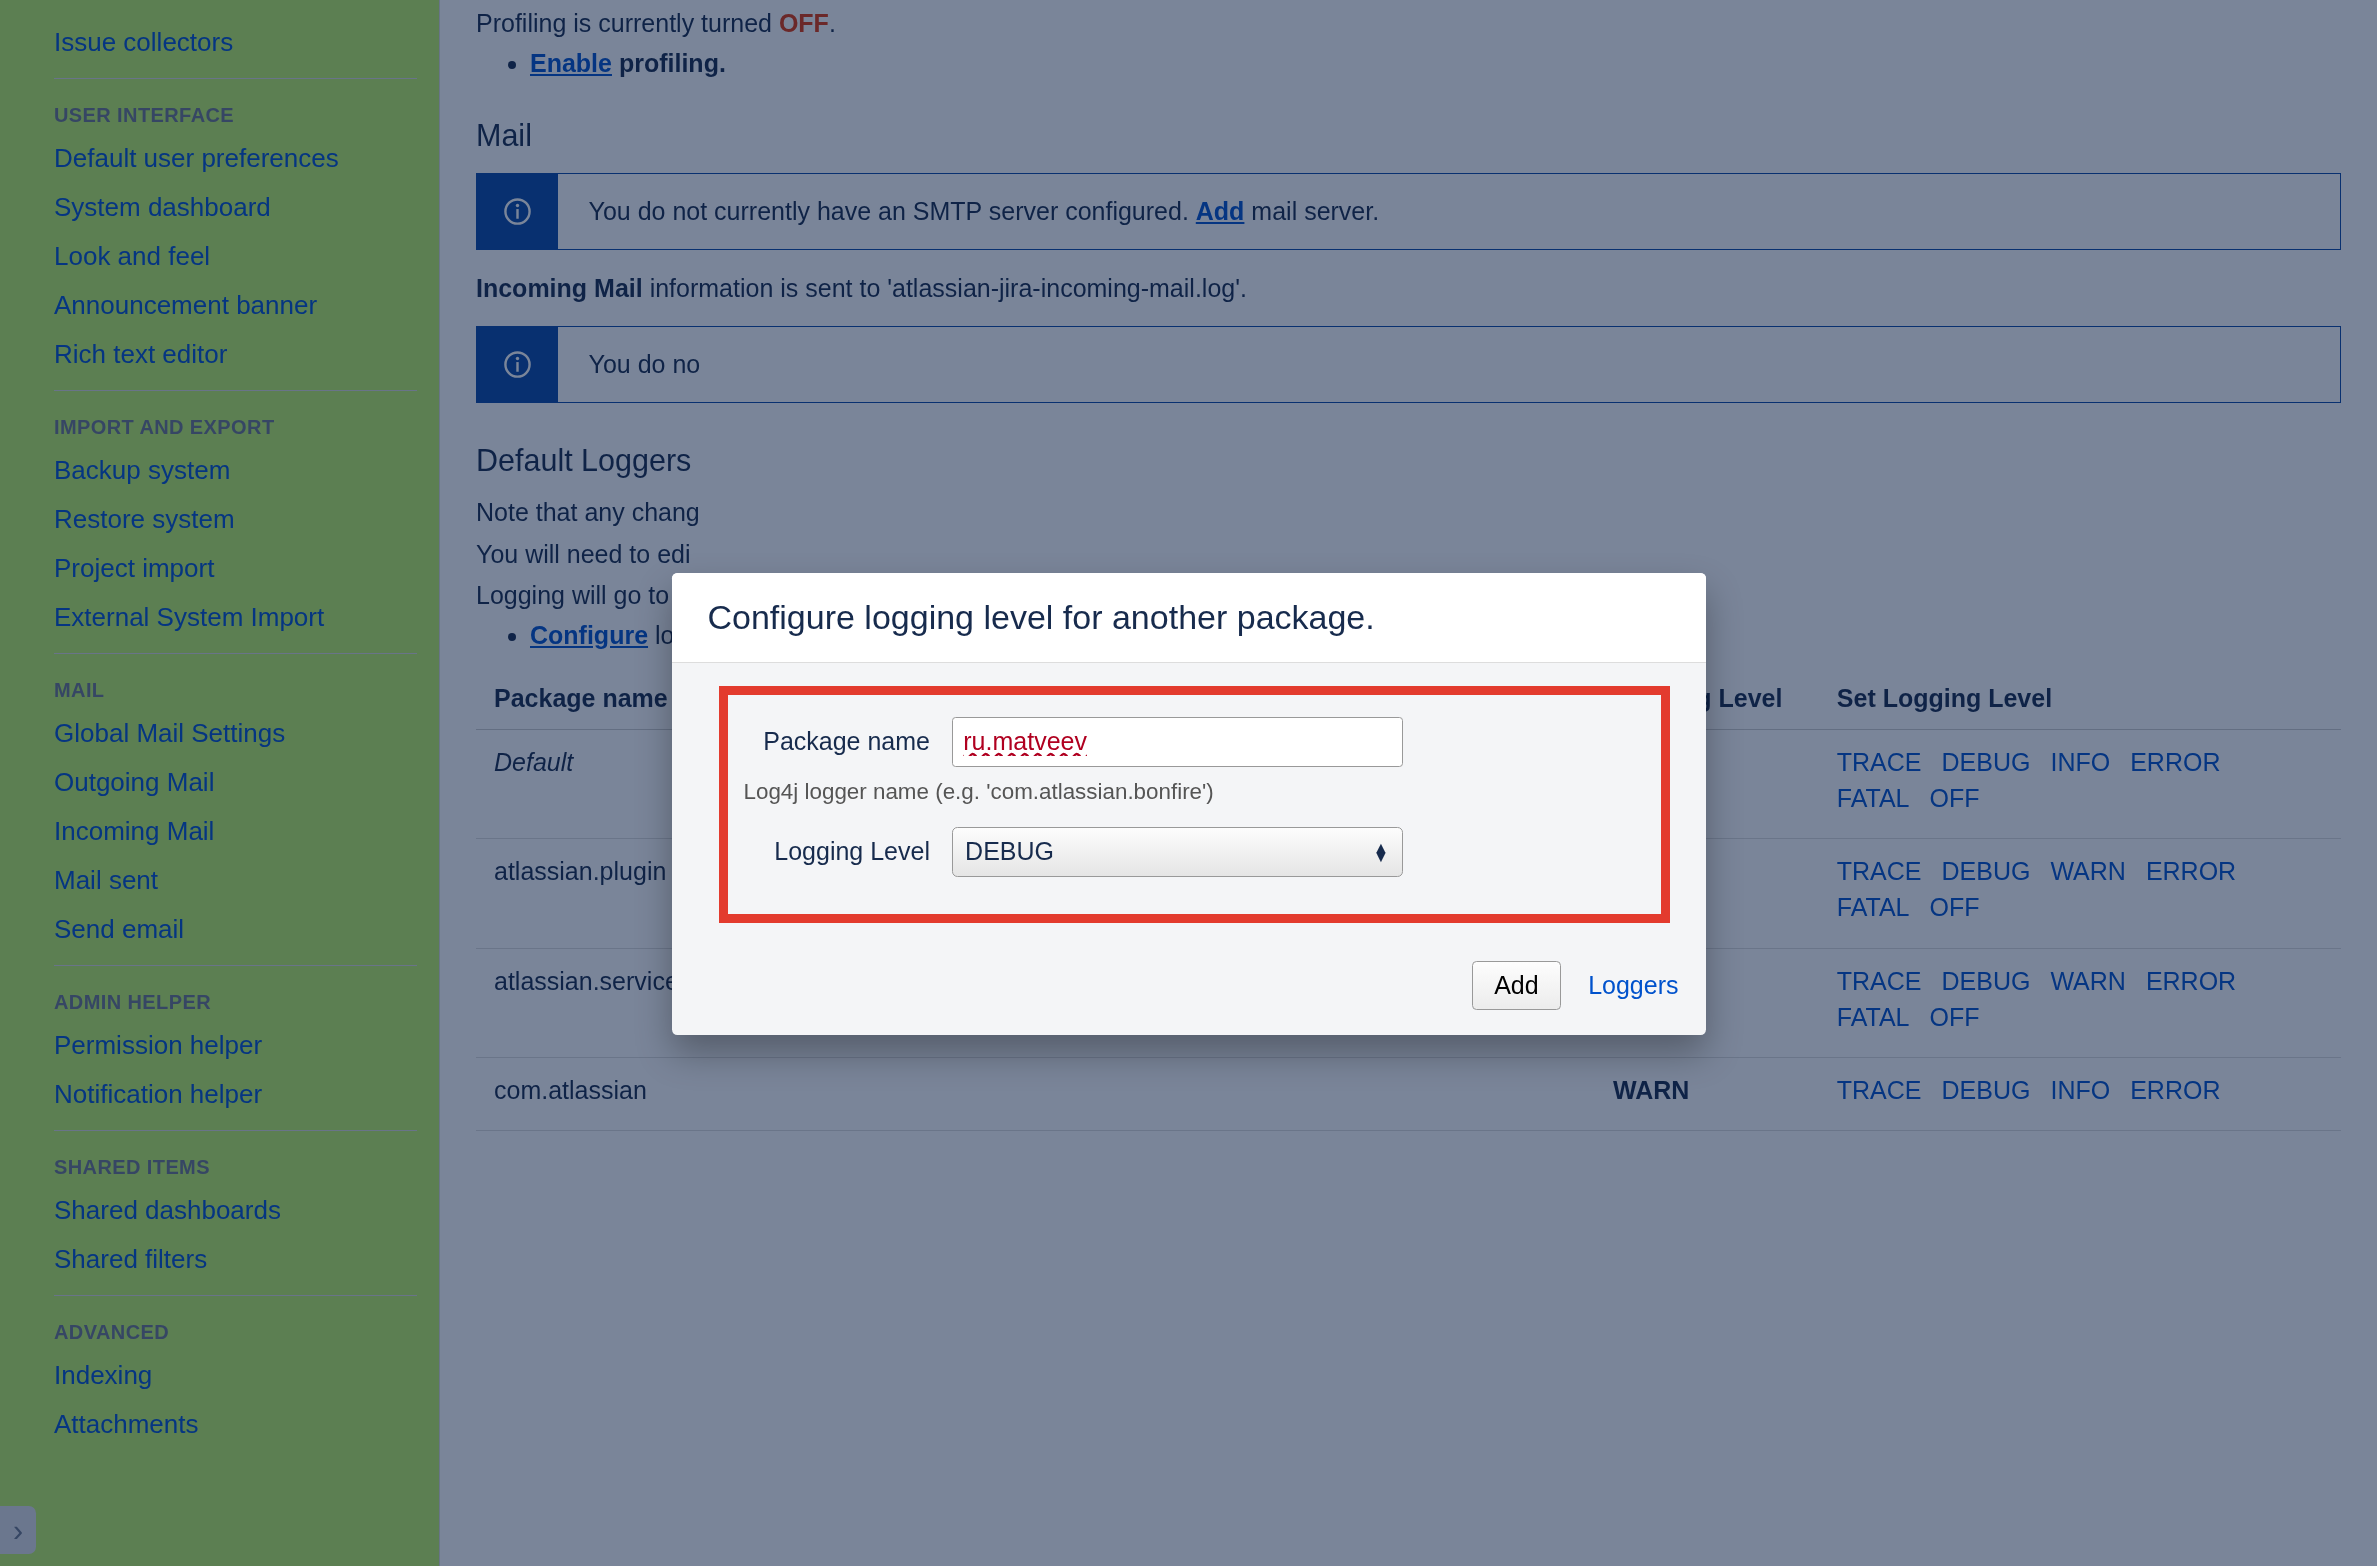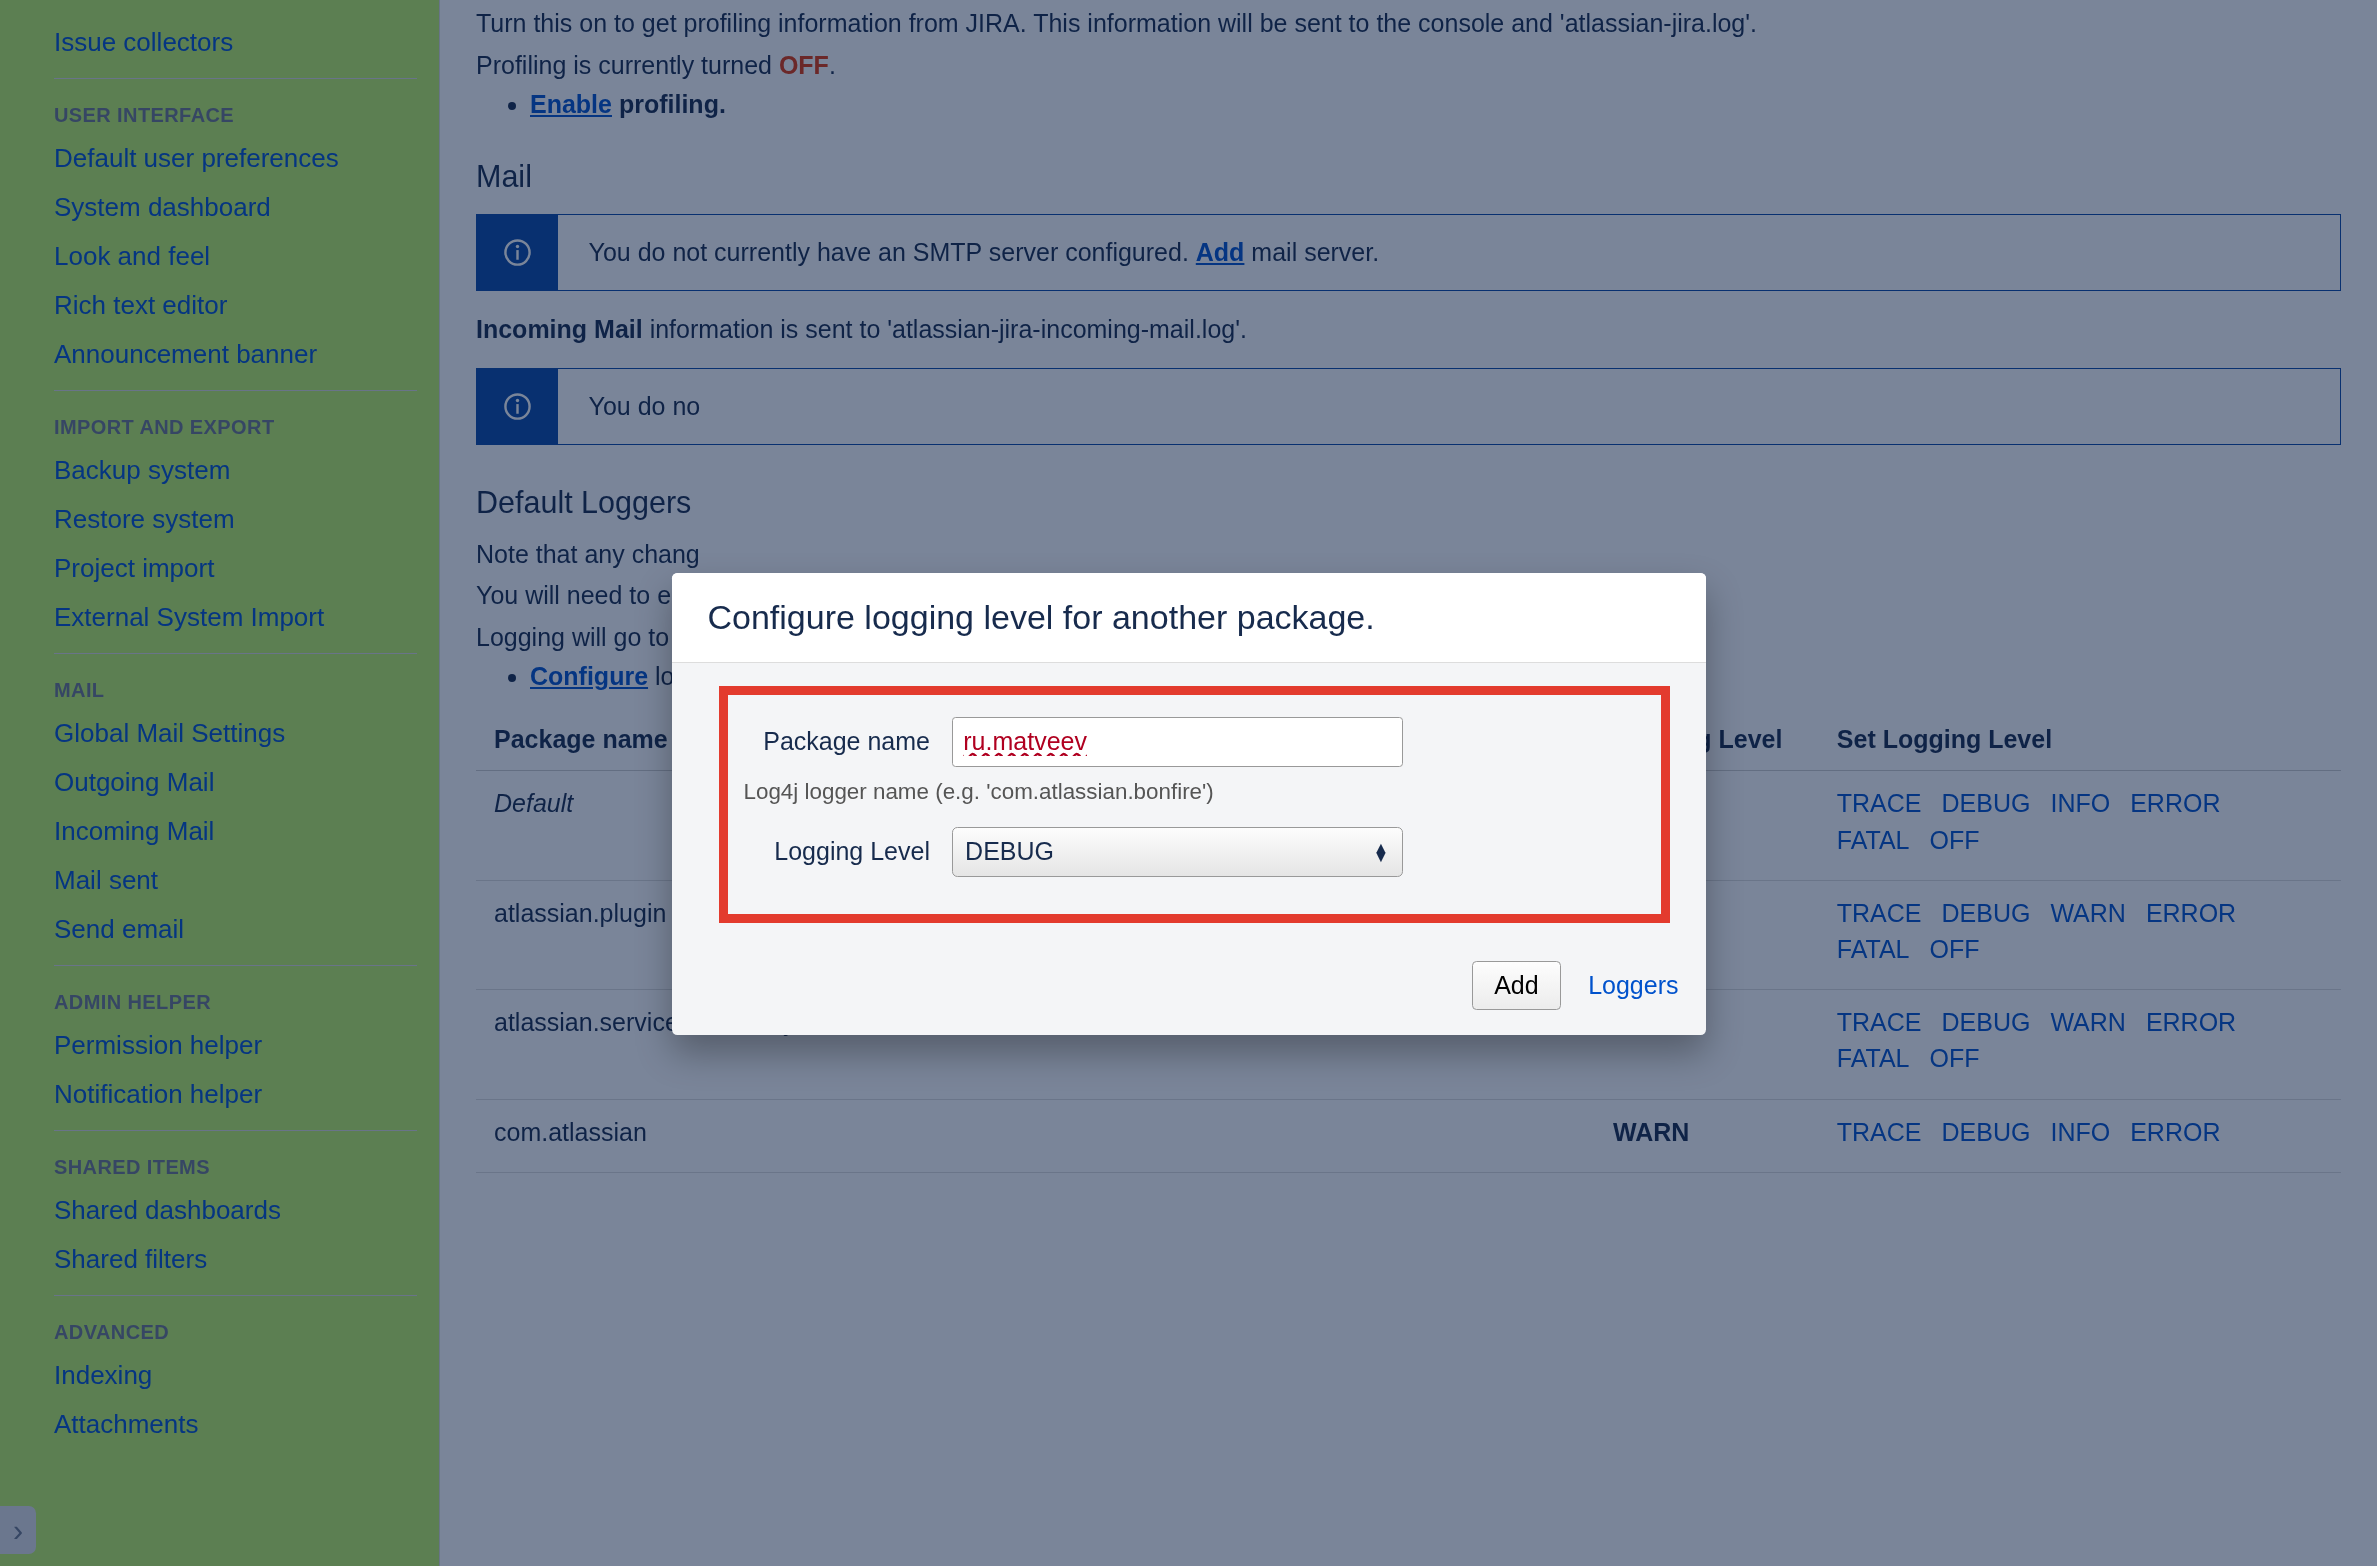--- a/index.html
+++ b/index.html
@@ -190,22 +190,22 @@
 <body>
 
 <div class="layout">
   <aside class="sidebar">
     <a href="#">Issue collectors</a>
 
     <div class="section-header">USER INTERFACE</div>
     <a href="#">Default user preferences</a>
     <a href="#">System dashboard</a>
     <a href="#">Look and feel</a>
+    <a href="#">Announcement banner</a>
     <a href="#">Rich text editor</a>
-    <a href="#">Announcement banner</a>
 
     <div class="section-header">IMPORT AND EXPORT</div>
     <a href="#">Backup system</a>
     <a href="#">Restore system</a>
     <a href="#">Project import</a>
     <a href="#">External System Import</a>
 
     <div class="section-header">MAIL</div>
     <a href="#">Global Mail Settings</a>
     <a href="#">Outgoing Mail</a>
@@ -220,21 +220,20 @@
     <div class="section-header">SHARED ITEMS</div>
     <a href="#">Shared dashboards</a>
     <a href="#">Shared filters</a>
 
     <div class="section-header">ADVANCED</div>
     <a href="#">Indexing</a>
     <a href="#">Attachments</a>
   </aside>
 
   <main class="content">
-    <p>Turn this on to get profiling information from JIRA. This information will be sent to the console and 'atlassian-jira.log'.</p>
     <p>
       <span>Profiling is currently turned </span><span class="off">OFF</span>.
     </p>
     <ul>
       <li>
         <a href="#" class="link">Enable</a><span class="bold"> profiling.</span>
       </li>
     </ul>
 
     <h2>Mail</h2>

